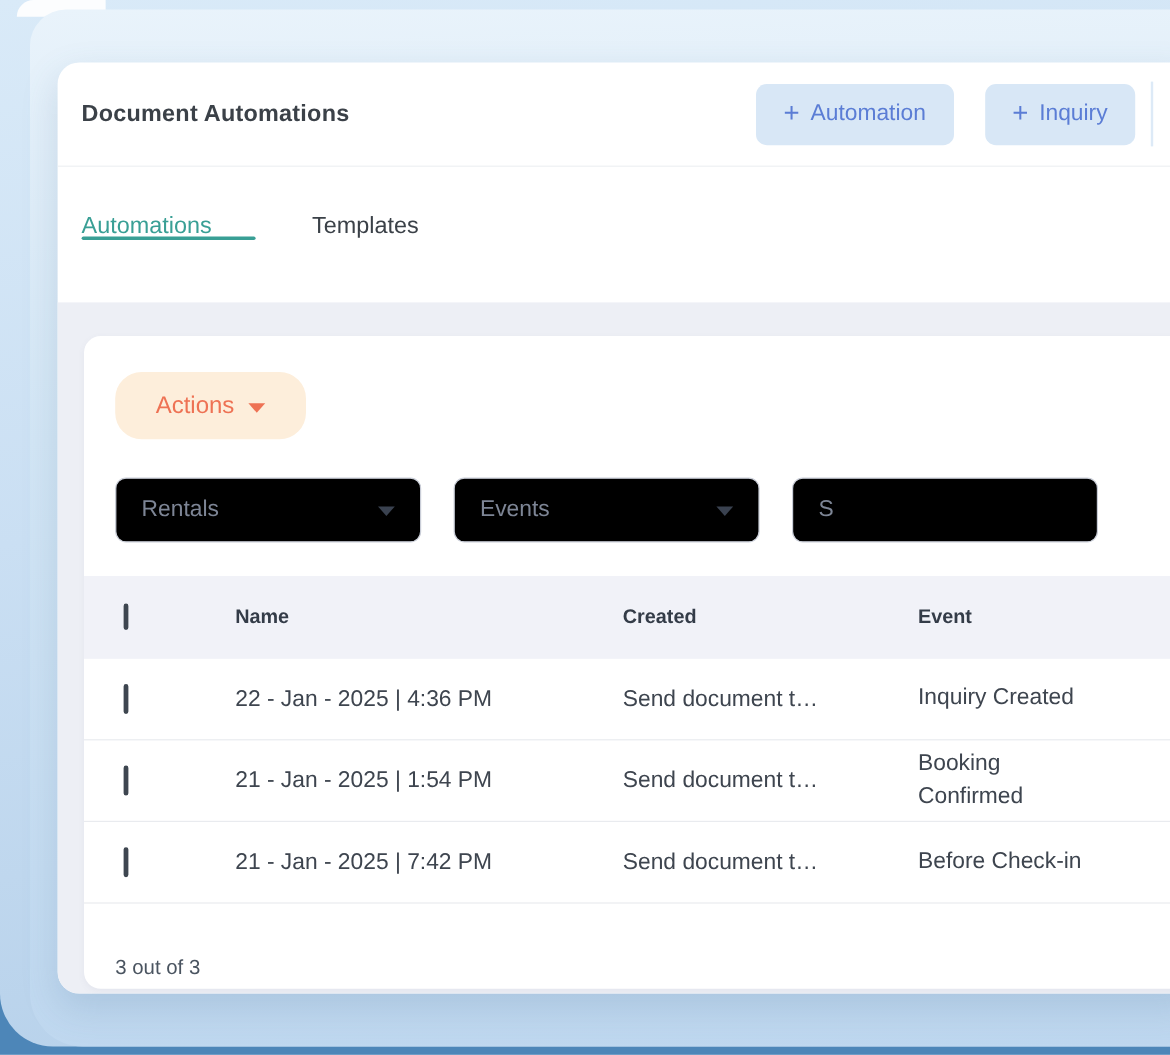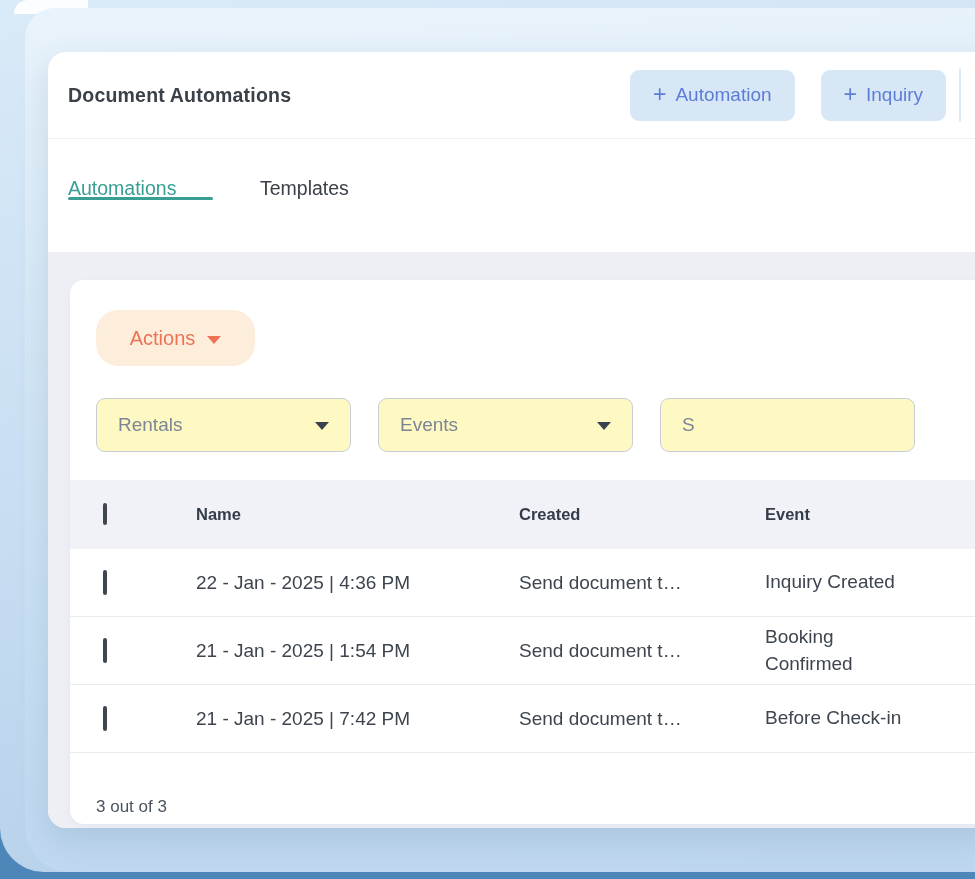--- a/index.html
+++ b/index.html
@@ -69,21 +69,21 @@
     background:#fdeedb; border:none; border-radius:22px; cursor:pointer;
     color:#ee7254; font-size:20px; font-weight:500; font-family:inherit;
     display:flex; align-items:center; justify-content:center; gap:12px;
   }
   .caret-orange {
     width:0; height:0; border-left:7px solid transparent; border-right:7px solid transparent;
     border-top:8px solid #ee7254; margin-top:3px;
   }
   .filters { margin:32px 0 28px 26px; display:flex; gap:27px; }
   .filter {
-    flex:none; width:255px; height:54px; background:#fef9c3; cursor:pointer;
+    flex:none; width:255px; height:54px; background:#000000; cursor:pointer;
     border:1.5px solid #c9cdd7; border-radius:9px;
     display:flex; align-items:center; justify-content:space-between;
     padding:0 21px; font-size:19px; color:#7d8595;
   }
   .caret-dark {
     width:0; height:0; border-left:7px solid transparent; border-right:7px solid transparent;
     border-top:8px solid #3a4250; margin-top:2px;
   }
   
   .thead {

